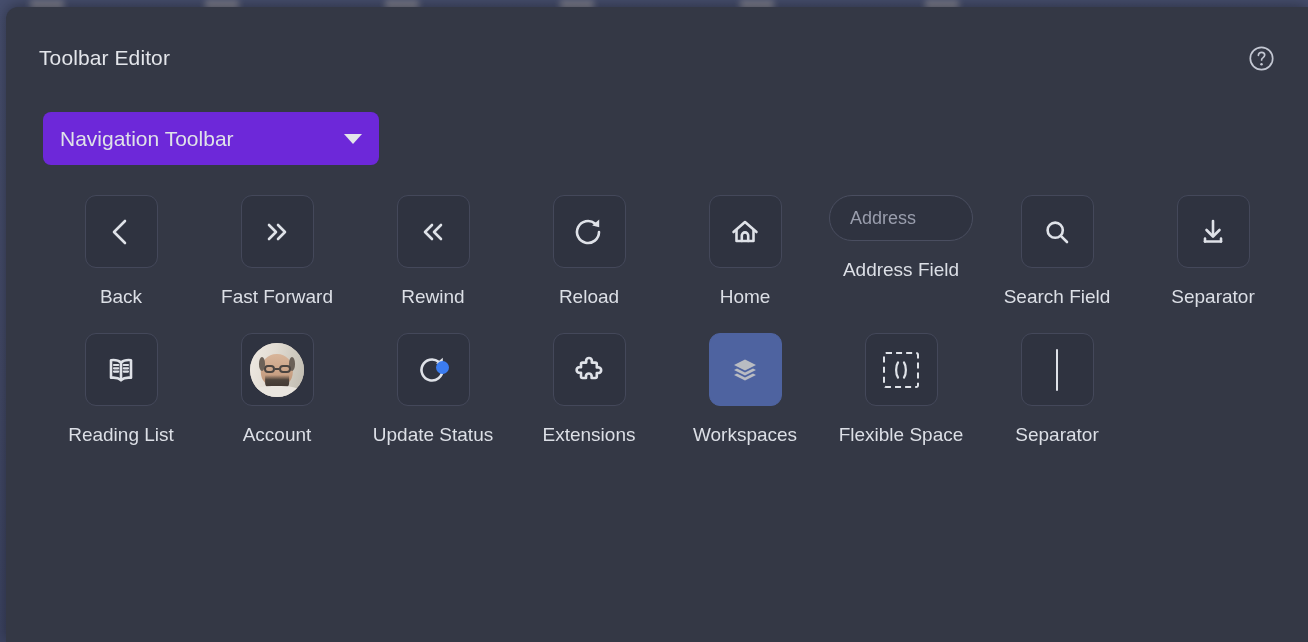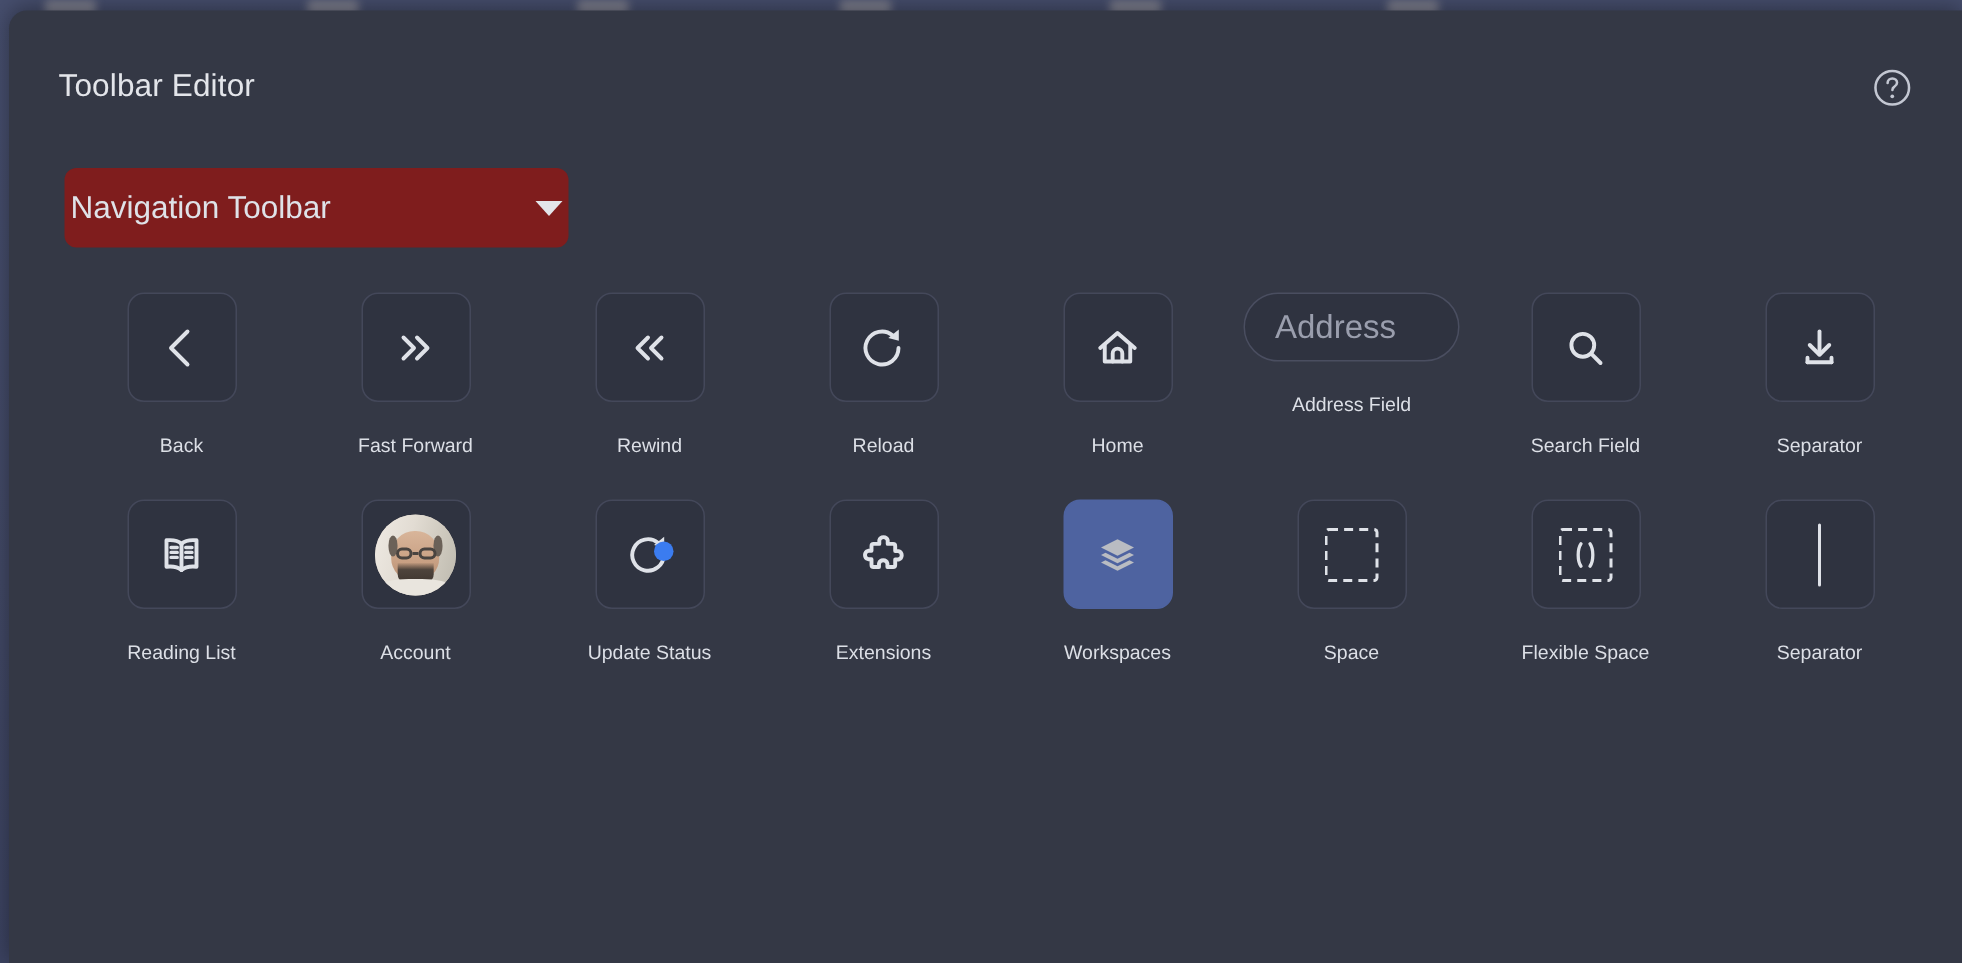--- a/index.html
+++ b/index.html
@@ -59,25 +59,25 @@
     height: 27px;
     cursor: pointer;
   }
 
   #toolbar-select {
     position: absolute;
     left: 37px;
     top: 105px;
     width: 336px;
     height: 53px;
-    background: #7f1d1d;
+    background: #6d28d9;
     border-radius: 8px;
     display: flex;
     align-items: center;
-    padding: 0 4px;
+    padding: 0 17px;
     cursor: pointer;
   }
   #toolbar-select .sel-label {
     flex: 1;
     font-size: 21px;
     color: #dfe2e8;
   }
   .caret {
     width: 0; height: 0;
     border-left: 9px solid transparent;
@@ -120,27 +120,27 @@
   .tile.pill {
     width: 144px;
     height: 46px;
     border-radius: 23px;
     justify-content: flex-start;
     padding-left: 20px;
     background: #2f3340;
     border: 1px solid #4a4e60;
   }
   .tile.pill .ph {
-    font-size: 22px;
+    font-size: 18px;
     color: #9a9ead;
   }
 
   .label {
     margin-top: 16px;
-    font-size: 13px;
+    font-size: 19px;
     color: #dcdfe6;
     text-align: center;
     line-height: 25px;
     max-width: 150px;
   }
 
   svg { display: block; }
   .st { fill: none; stroke: #dfe2e8; stroke-width: 2.6; stroke-linecap: round; stroke-linejoin: round; }
   .st-thin { fill: none; stroke: #dfe2e8; stroke-width: 2.2; stroke-linecap: round; stroke-linejoin: round; }
   .fl { fill: #dfe2e8; }
@@ -362,26 +362,20 @@
       <div class="tile accent">
         <svg width="40" height="40" viewBox="0 0 40 40">
           <path d="M20 9.5 L31 15 L20 20.5 L9 15 Z" fill="#b9bcc2"></path>
           <path d="M9 20 L20 25.5 L31 20 L28 18.5 L20 22.5 L12 18.5 Z" fill="#b9bcc2"></path>
           <path d="M9 25 L20 30.5 L31 25 L28 23.5 L20 27.5 L12 23.5 Z" fill="#b9bcc2"></path>
         </svg>
       </div>
       <div class="label">Workspaces</div>
     </div>
 
-    <div class="item">
-      <div class="tile">
-        <div class="dashed-sq"></div>
-      </div>
-      <div class="label">Space</div>
-    </div>
 
     <div class="item">
       <div class="tile">
         <div class="flex-inner">
           <svg width="26" height="26" viewBox="0 0 26 26">
             <path class="st-thin" d="M10 5.5 C7.5 9 7.5 17 10 20.5"></path>
             <path class="st-thin" d="M16 5.5 C18.5 9 18.5 17 16 20.5"></path>
           </svg>
         </div>
       </div>

